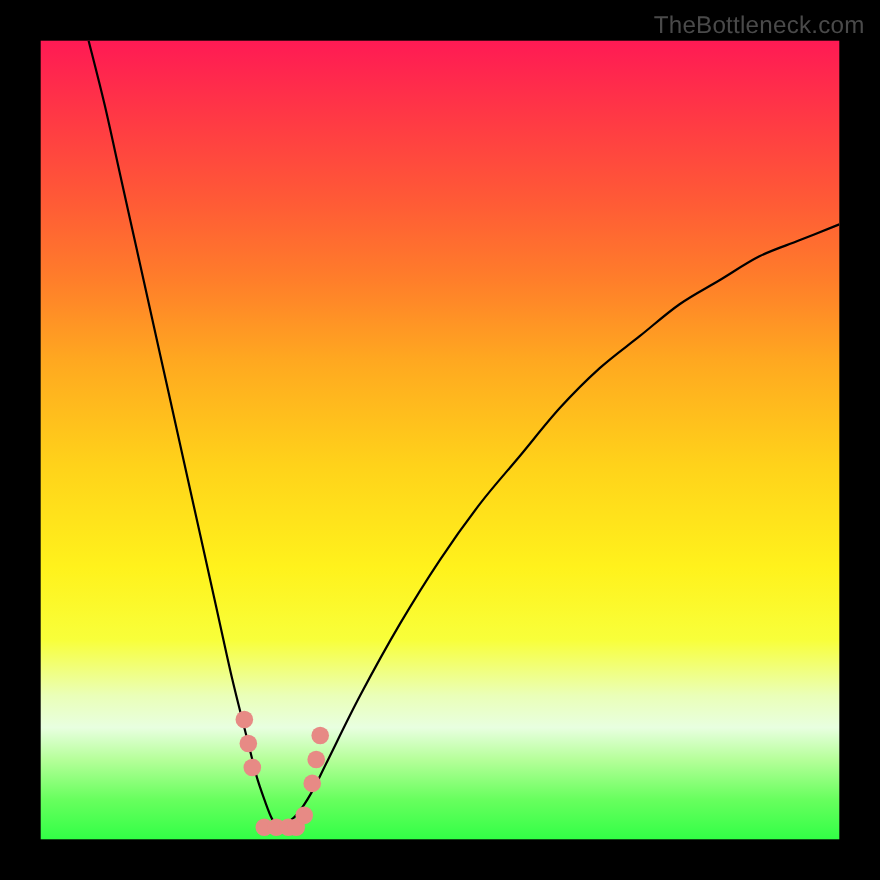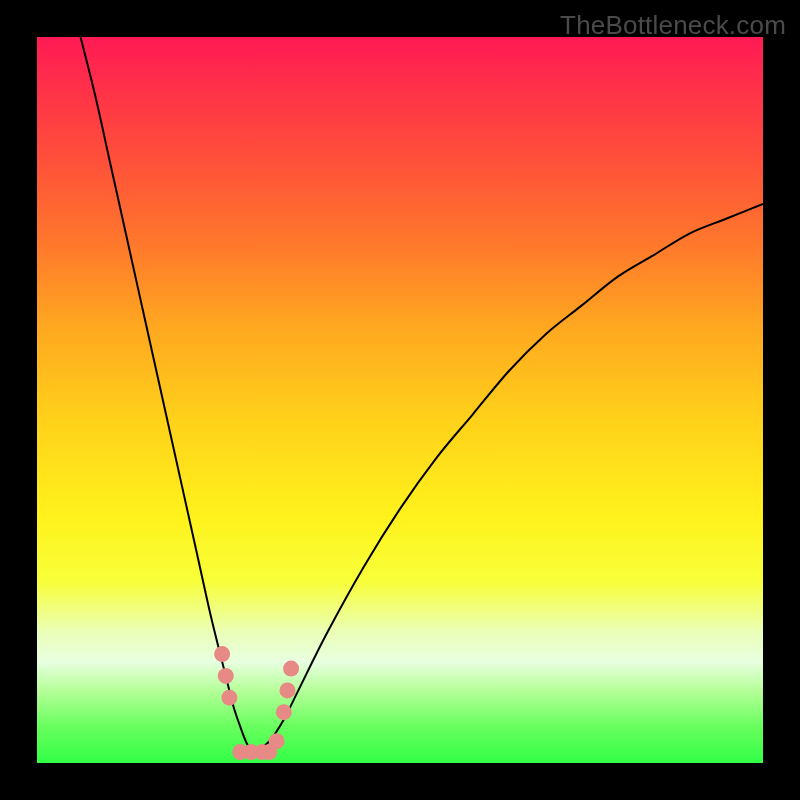--- a/index.html
+++ b/index.html
@@ -41,21 +41,21 @@
       #b6ff9a 90%,
       #68ff5e 95%,
       #32ff46 100%
     );
   }
   .watermark {
     position: absolute;
     top: 10px;
     right: 14px;
     color: #4a4a4a;
-    font-size: 26px;
+    font-size: 22px;
     letter-spacing: 0.2px;
     user-select: none;
   }
   svg.curves {
     position: absolute;
     left: 0;
     top: 0;
     width: 726px;
     height: 726px;
   }

